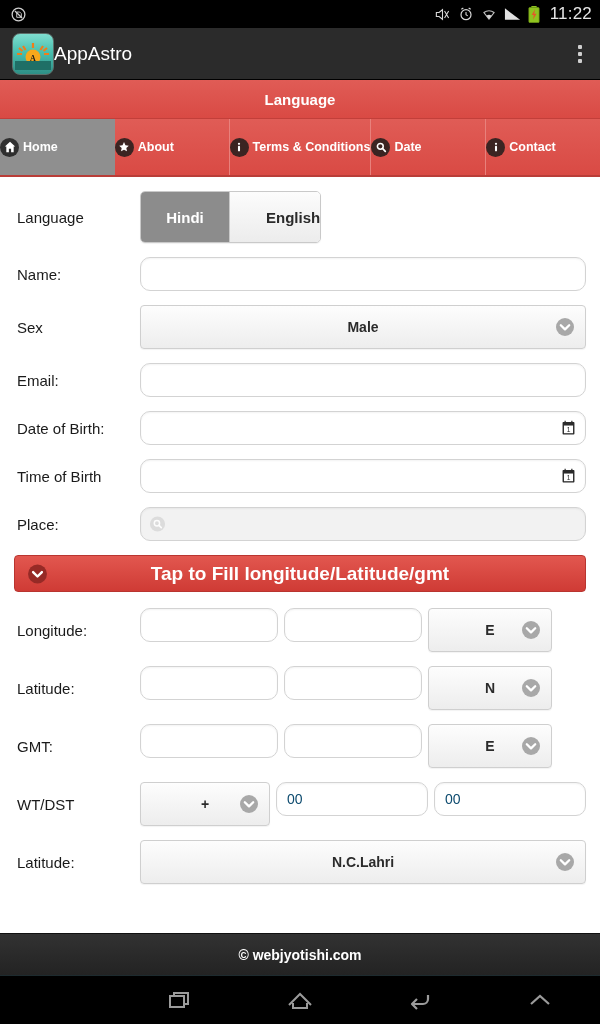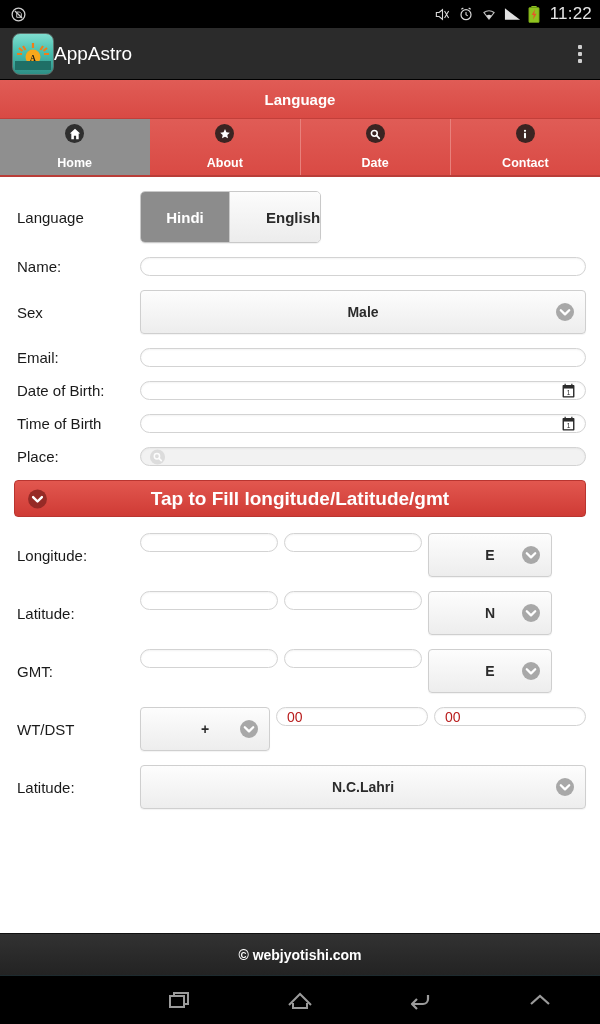--- a/index.html
+++ b/index.html
@@ -45,22 +45,22 @@
   }
   .titleband span { color: #fff; font-size: 15px; font-weight: bold; }
 
   
   .tabs {
     height: 58px; flex: 0 0 58px; display: flex;
     background: linear-gradient(180deg,#e05c56 0%,#d94a44 100%);
     border-bottom: 2px solid #b93d38;
   }
   .tab {
-    flex: 1 1 0; display: flex; flex-direction: column;
-    align-items: center; justify-content: center; gap: 13px;
+    flex: 1 1 0; display: flex; flex-direction: row;
+    align-items: center; gap: 4px;
     border-right: 1px solid #e8817c; position: relative;
   }
   .tab:last-child { border-right: none; }
   .tab.active { background: #8f8f8f; border-right-color: #8f8f8f; }
   .tab-label { color: #fff; font-size: 12.5px; font-weight: bold; white-space: nowrap; }
   .tab-ico {
     width: 19px; height: 19px; border-radius: 50%;
     background: #3b2422; display: flex; align-items: center; justify-content: center;
   }
   .tab.active .tab-ico { background: #2f2f2f; }
@@ -68,25 +68,25 @@
   
   .content { flex: 1 1 auto; background: #fff; padding: 14px 14px 0 14px; overflow: hidden; }
   .row { display: flex; align-items: center; margin-bottom: 14px; }
   .row .lbl {
     width: 126px; flex: 0 0 126px; font-size: 15px; color: #1a1a1a;
     padding-left: 3px;
   }
   .row .fld { flex: 1 1 auto; display: flex; gap: 6px; }
 
   .txt {
-    flex: 1 1 auto; height: 19px; background: #fff;
+    flex: 1 1 auto; height: 34px; background: #fff;
     border: 1px solid #d3d3d3; border-radius: 10px;
     box-shadow: inset 0 1px 2px rgba(0,0,0,.05);
     font-family: "Liberation Sans", sans-serif; font-size: 14px;
-    padding: 0 10px; color: #b91c1c; width: 100%;
+    padding: 0 10px; color: #0c4a6e; width: 100%;
   }
   .txt.shaded { background: #f2f2f2; }
   .fieldwrap { position: relative; flex: 1 1 auto; display: flex; }
   .field-ico { position: absolute; right: 9px; top: 50%; transform: translateY(-50%); line-height: 0; }
   .field-ico.left { right: auto; left: 9px; }
 
   .sel {
     height: 44px; border: 1px solid #cfcfcf; border-radius: 4px;
     background: linear-gradient(180deg,#fdfdfd 0%,#ededed 100%);
     display: flex; align-items: center; justify-content: center;
@@ -224,20 +224,29 @@
       <span class="tab-ico">
         <svg width="12" height="12" viewBox="0 0 14 14">
             <path d="M7 1.3l1.7 3.6 3.9.5-2.9 2.7.8 3.9L7 10.1l-3.5 1.9.8-3.9L1.4 5.4l3.9-.5z" fill="#fff"></path>
           </svg>
       </span>
       <span class="tab-label">About</span>
     </div>
     <div class="tab">
       <span class="tab-ico">
         <svg width="12" height="12" viewBox="0 0 14 14">
+            <circle cx="7" cy="3.3" r="1.3" fill="#fff"></circle>
+            <rect x="5.8" y="5.6" width="2.4" height="6.4" rx="1" fill="#fff"></rect>
+          </svg>
+      </span>
+      <span class="tab-label">Terms &amp; Conditions</span>
+    </div>
+    <div class="tab">
+      <span class="tab-ico">
+        <svg width="12" height="12" viewBox="0 0 14 14">
             <circle cx="6.2" cy="6.2" r="3.4" fill="none" stroke="#fff" stroke-width="1.8"></circle>
             <path d="M9 9l3 3" stroke="#fff" stroke-width="2" stroke-linecap="round"></path>
           </svg>
       </span>
       <span class="tab-label">Date</span>
     </div>
     <div class="tab">
       <span class="tab-ico">
         <svg width="12" height="12" viewBox="0 0 14 14">
             <circle cx="7" cy="3.3" r="1.3" fill="#fff"></circle>

